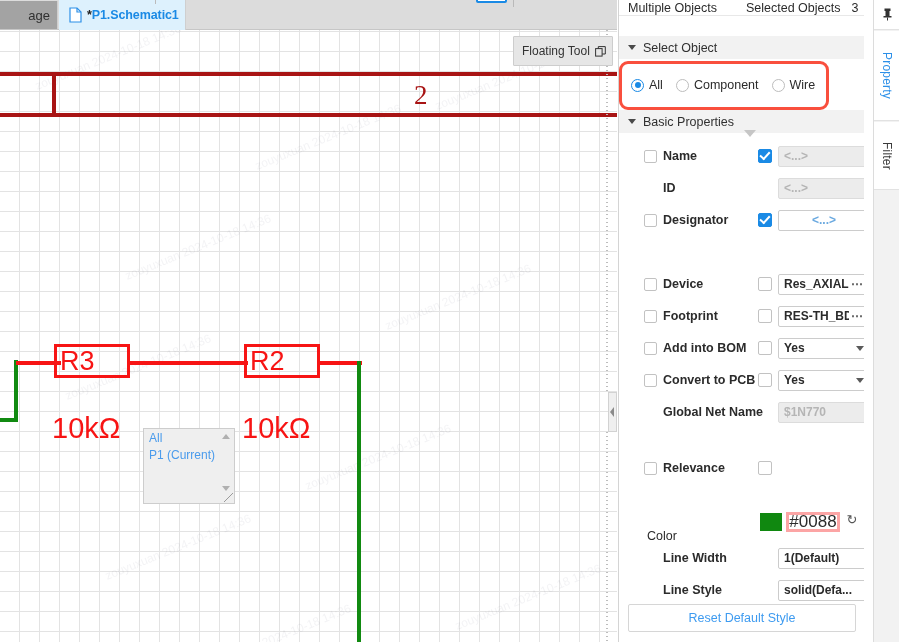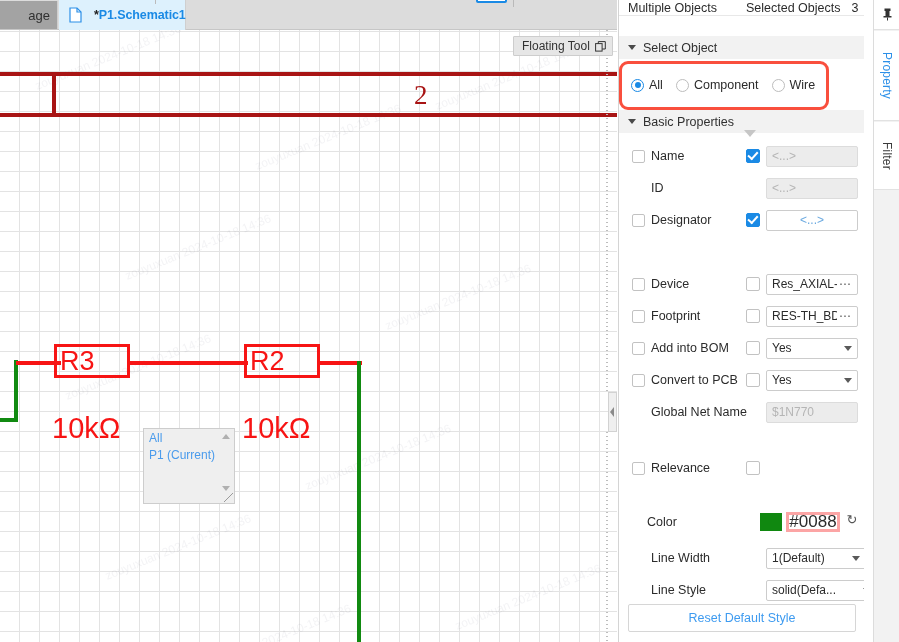--- a/index.html
+++ b/index.html
@@ -26,21 +26,21 @@
     background: #a3a3a3;
     display: flex; align-items: center; justify-content: flex-end;
     padding-right: 7px;
     font-size: 13px; color: #303030;
     border-right: 1px solid #cfcfcf;
     overflow: hidden;
   }
   .tab-active {
     position: absolute; left: 59px; top: 0px; width: 127px; height: 30px;
     background: #ddf1fd;
-    display: flex; align-items: center; gap: 12px;
+    display: flex; align-items: center; gap: 5px;
     padding-left: 10px;
     border-right: 1px solid #cfcfcf;
   }
   .tab-active .doc-icon { width: 13px; height: 16px; flex: 0 0 auto; }
   .tab-active .tab-label {
     font-size: 12.5px; font-weight: bold; color: #1a8ae5;
     white-space: nowrap; letter-spacing: -0.1px;
   }
   .tab-active .tab-label .ast { color: #222; font-weight: bold; }
   #topfrag {
@@ -102,21 +102,21 @@
   .res-val {
     position: absolute;
     color: #f71414; font-size: 29px; line-height: 1;
     font-family: "Liberation Sans", sans-serif;
     white-space: nowrap;
   }
 
   
   #floating-tool {
     position: absolute; left: 513px; top: 36px;
-    height: 20px; padding: 0 6px 0 8px;
+    height: 30px; padding: 0 6px 0 8px;
     background: #e6e6e6; border: 1px solid #cdcdcd;
     display: flex; align-items: center; gap: 5px;
     font-size: 12px; color: #333; border-radius: 1px;
   }
   #floating-tool .ft-icon { width: 11px; height: 11px; }
 
   
   #collapse-handle {
     position: absolute; left: 608px; top: 392px; width: 9px; height: 40px;
     background: #efefef; border: 1px solid #d2d2d2;
@@ -182,22 +182,22 @@
   
   #mini-caret {
     position: absolute; left: 744px; top: 130px;
     width: 0; height: 0;
     border-left: 6px solid transparent; border-right: 6px solid transparent;
     border-top: 7px solid #c6c6c6;
   }
 
   
   .prow {
-    position: absolute; left: 4px; width: 246px; height: 32px;
-    display: flex; align-items: center;
+    position: absolute; left: 16px; width: 246px; height: 32px;
+    display: flex; align-items: center; font-weight: bold;
   }
   .prow .cb-left {
     position: absolute; left: 9px;
     width: 13px; height: 13px; border: 1.3px solid #c2c2c2; background: #fff;
     border-radius: 2px;
   }
   .prow .plabel {
     position: absolute; left: 28px; font-size: 12.5px; color: #2b2b2b;
     white-space: nowrap;
   }
@@ -255,21 +255,21 @@
     border-left: 4px solid transparent; border-right: 4px solid transparent;
     border-top: 5px solid #b0b0b0;
   }
   #relevance-list .grip {
     position: absolute; right: 1px; bottom: 1px; width: 9px; height: 9px;
     background:
       linear-gradient(135deg, transparent 45%, #9a9a9a 45%, #9a9a9a 55%, transparent 55%);
   }
 
   
-  #color-row { position: absolute; left: 0; top: 510px; width: 246px; height: 26px; }
+  #color-row { position: absolute; left: 0; top: 524px; width: 246px; height: 26px; }
   #color-row .plabel { position: absolute; left: 28px; top: 5px; font-size: 12.5px; }
   #color-swatch {
     position: absolute; left: 760px; top: 513px; width: 22px; height: 18px;
     background: #108810; border: 0;
   }
   #color-text {
     position: absolute; left: 786px; top: 512px; width: 54px; height: 20px;
     border: 3px solid #fca5a5; background: #fff;
     display: flex; align-items: center; justify-content: center;
     font-size: 17px; color: #2b2b2b;

